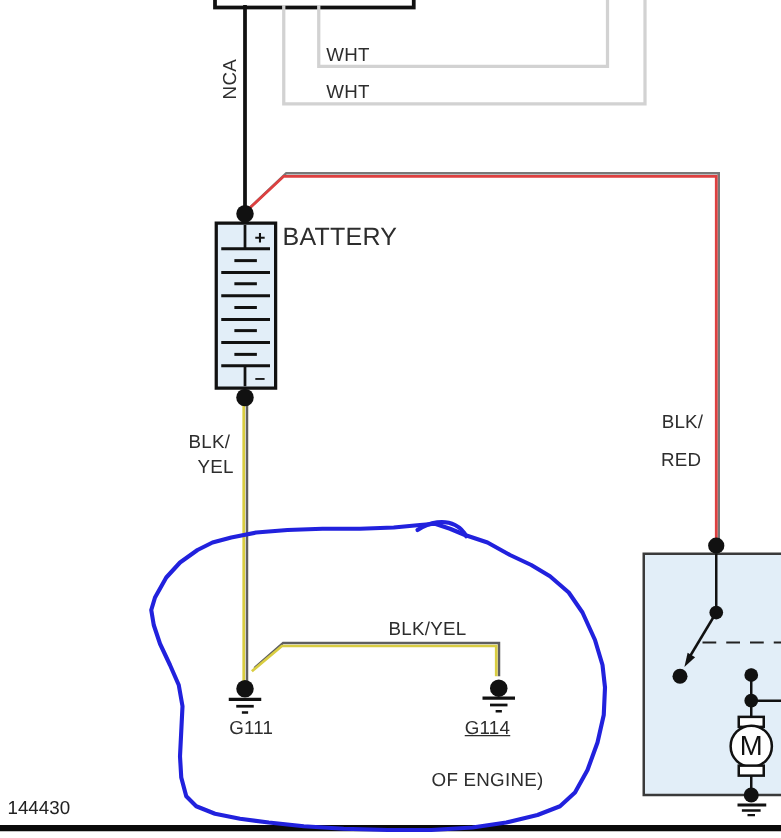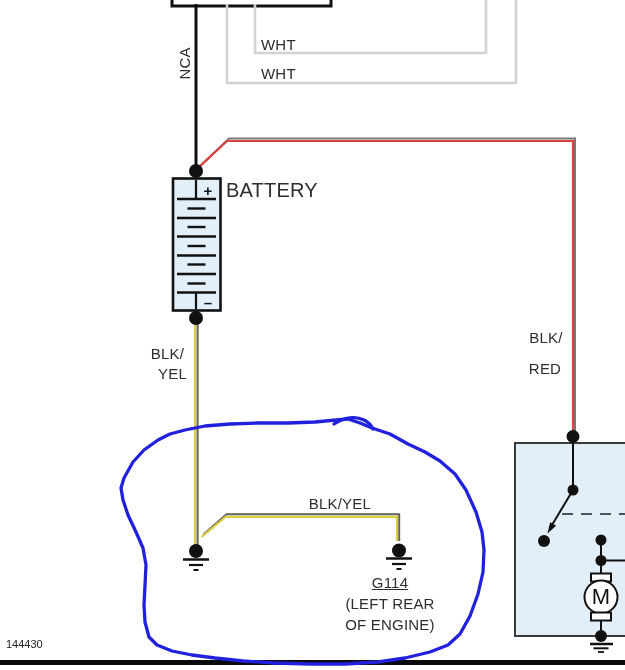--- a/index.html
+++ b/index.html
@@ -5,21 +5,21 @@
   html,body{margin:0;padding:0;background:#fff;}
   #canvas{position:relative;width:625px;height:670px;background:#ffffff;overflow:hidden;
           font-family:"Liberation Sans", sans-serif;}
   #wiring-svg{position:absolute;left:0;top:0;width:625px;height:670px;}
   .lbl{position:absolute;font-size:15px;color:#2d2d2d;letter-spacing:.2px;white-space:nowrap;line-height:1.25;}
   .ctr{text-align:center;}
   .batt-lbl{font-size:20px;}
   .sign{position:absolute;font-size:15px;font-weight:700;color:#111;}
   .rot{transform:rotate(-90deg);transform-origin:center center;text-align:center;}
   .motor-m{position:absolute;font-size:22px;color:#111;text-align:center;}
-  .footer-id{position:absolute;font-size:11px;color:#222;}
+  .footer-id{position:absolute;font-size:15px;color:#222;}
 </style>
 </head>
 <body>
 
 <div id="canvas">
 
   <svg id="wiring-svg" viewBox="0 0 625 670">
 
     <rect x="172" y="-22" width="159" height="28" fill="#ffffff" stroke="#111" stroke-width="3"></rect>
 
@@ -113,23 +113,23 @@
 
   <div class="sign" style="left:201px;top:182px;width:14px;text-align:center;">+</div>
   <div class="sign" style="left:201px;top:294px;width:14px;text-align:center;">–</div>
 
   <div class="lbl ctr" style="left:140px;top:345px;width:55px;">BLK/</div>
   <div class="lbl ctr" style="left:132px;top:365px;width:55px;text-align:right;">YEL</div>
 
   <div class="lbl ctr" style="left:517px;top:329px;width:58px;">BLK/</div>
   <div class="lbl ctr" style="left:516px;top:348px;width:58px;margin-top:12px;">RED</div>
 
-  <div class="lbl ctr" style="left:293px;top:495px;width:78px;text-align:right;">BLK/YEL</div>
+  <div class="lbl ctr" style="left:303px;top:495px;width:78px;">BLK/YEL</div>
 
+  <div class="lbl ctr" style="left:136px;top:574px;width:130px;">G111</div>
 
   <div class="lbl ctr" style="left:320px;top:574px;width:140px;text-decoration:underline;">G114</div>
-  <div class="lbl ctr" style="left:320px;top:595px;width:140px;">(LEFT REAR</div>
   <div class="lbl ctr" style="left:320px;top:616px;width:140px;">OF ENGINE)</div>
 
   <div class="motor-m" style="left:585px;top:584px;width:32px;">M</div>
 
   <div class="footer-id" style="left:6px;top:638px;">144430</div>
 </div>
 
 </body></html>

